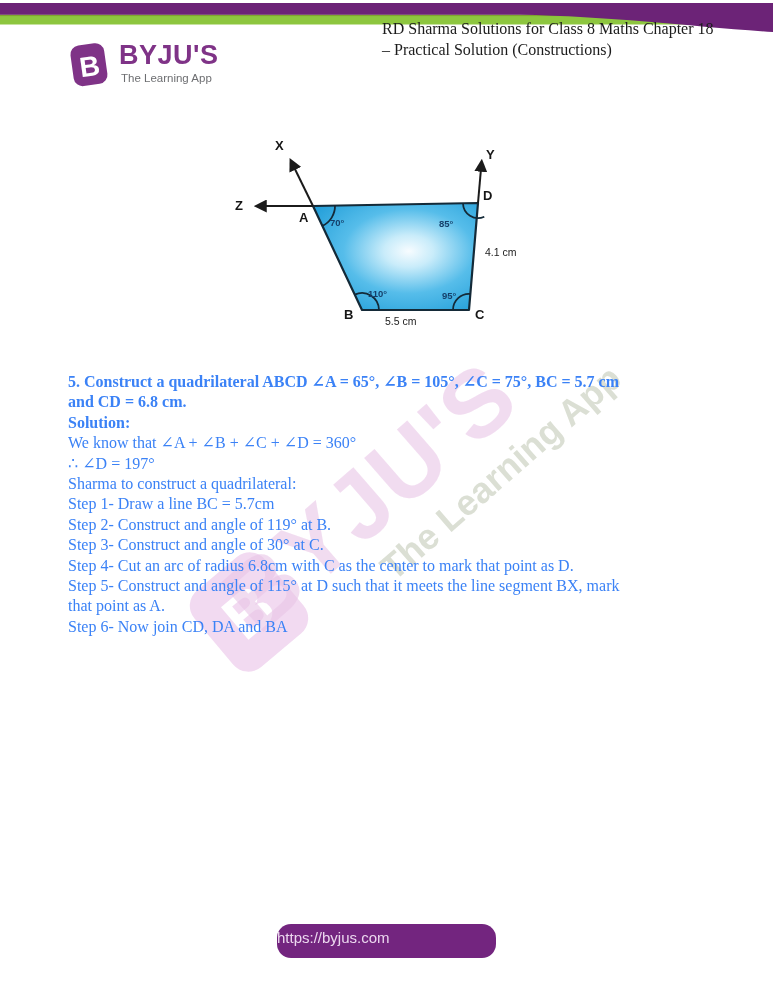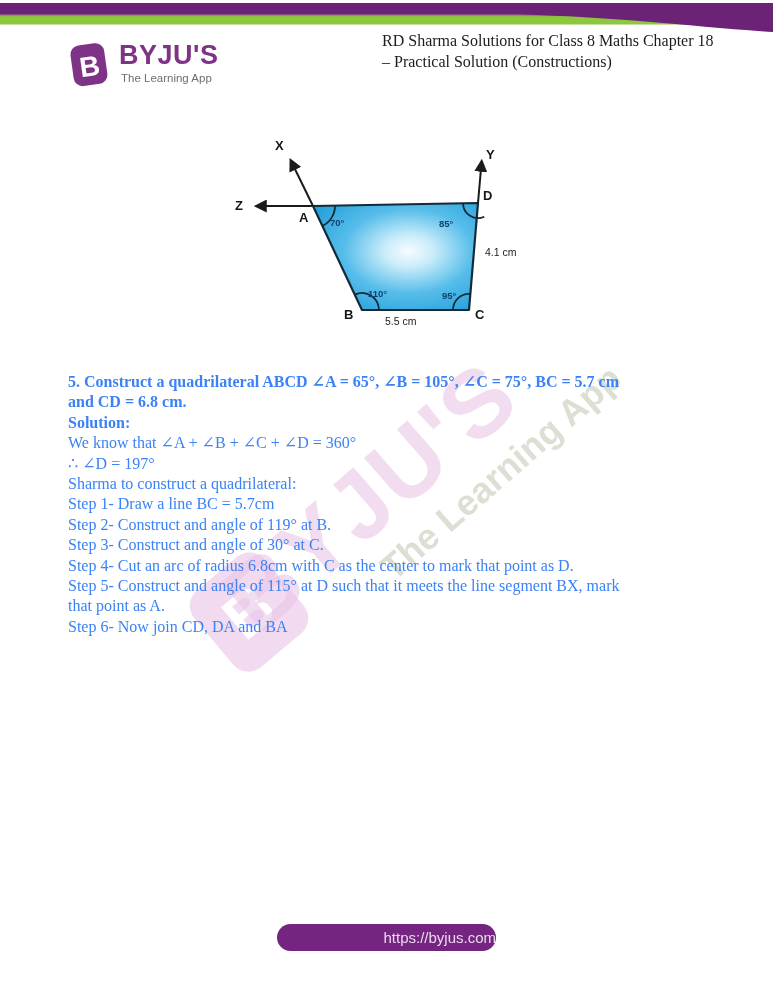--- a/index.html
+++ b/index.html
@@ -8,21 +8,21 @@
   
   .banner{position:absolute;left:0;top:0;width:773px;height:42px;}
   
   .logo{position:absolute;left:66px;top:38px;width:220px;height:58px;}
   .logo-icon{position:absolute;left:0;top:1px;width:48px;height:52px;}
   .logo-word{position:absolute;left:53px;top:2px;font-family:"Liberation Sans",sans-serif;
              font-weight:bold;font-size:27px;letter-spacing:.5px;color:#7f3387;}
   .logo-tag{position:absolute;left:55px;top:34px;font-family:"Liberation Sans",sans-serif;
             font-size:11.5px;color:#6d6e71;}
   
-  .hdr-title{position:absolute;left:382px;top:30px;width:385px;font-size:16px;line-height:21px;
+  .hdr-title{position:absolute;left:382px;top:18px;width:385px;font-size:16px;line-height:21px;
              color:#1c1c1c;}
   
   .wm{position:absolute;z-index:0;pointer-events:none;font-family:"Liberation Sans",sans-serif;}
   .wm-badge{left:203px;top:562px;width:92px;height:100px;background:#efd2ee;border-radius:20px;
             transform:rotate(-40deg);opacity:.8;text-align:center;line-height:100px;
             font-weight:bold;font-size:62px;color:#ffffff;}
   .wm-word{left:150px;top:442px;width:440px;text-align:center;transform:rotate(-41deg);
            font-weight:bold;font-size:95px;letter-spacing:2px;color:#e9c6e7;opacity:.6;}
   .wm-tag{left:296px;top:452px;width:410px;text-align:center;transform:rotate(-41deg);
           font-weight:bold;font-size:36px;color:#ccd2c2;opacity:.7;}
@@ -31,22 +31,22 @@
   .diagram text{font-family:"Liberation Sans","DejaVu Sans",sans-serif;}
   .vtx{font-size:13px;font-weight:bold;fill:#161616;}
   .ang{font-size:9.5px;font-weight:bold;fill:#15406b;}
   .side{font-size:10.5px;fill:#1b1b1b;}
   
   .content{position:absolute;left:68px;top:372px;width:650px;z-index:1;font-size:16px;
            line-height:20.4px;color:#3b82f6;}
   .content .b{font-weight:bold;}
   .line{white-space:nowrap;}
   
-  .footer-pill{position:absolute;left:277px;top:924px;width:219px;height:27px;border-radius:14px;
-               background:#73257f;z-index:2;text-align:right;line-height:27px;cursor:pointer;
+  .footer-pill{position:absolute;left:277px;top:924px;width:219px;height:34px;border-radius:14px;
+               background:#73257f;z-index:2;text-align:left;line-height:27px;cursor:pointer;
                font-family:"Liberation Sans",sans-serif;font-size:15px;color:#ecd8ef;}
 </style>
 </head>
 <body>
 
 <div class="page">
 
   <svg class="banner" viewBox="0 0 773 42" xmlns="http://www.w3.org/2000/svg">
     <rect x="0" y="14.7" width="720" height="9.8" fill="#8DC63F"></rect>
     <rect x="0" y="14.7" width="585" height="1.4" fill="#7fa32f"></rect>

